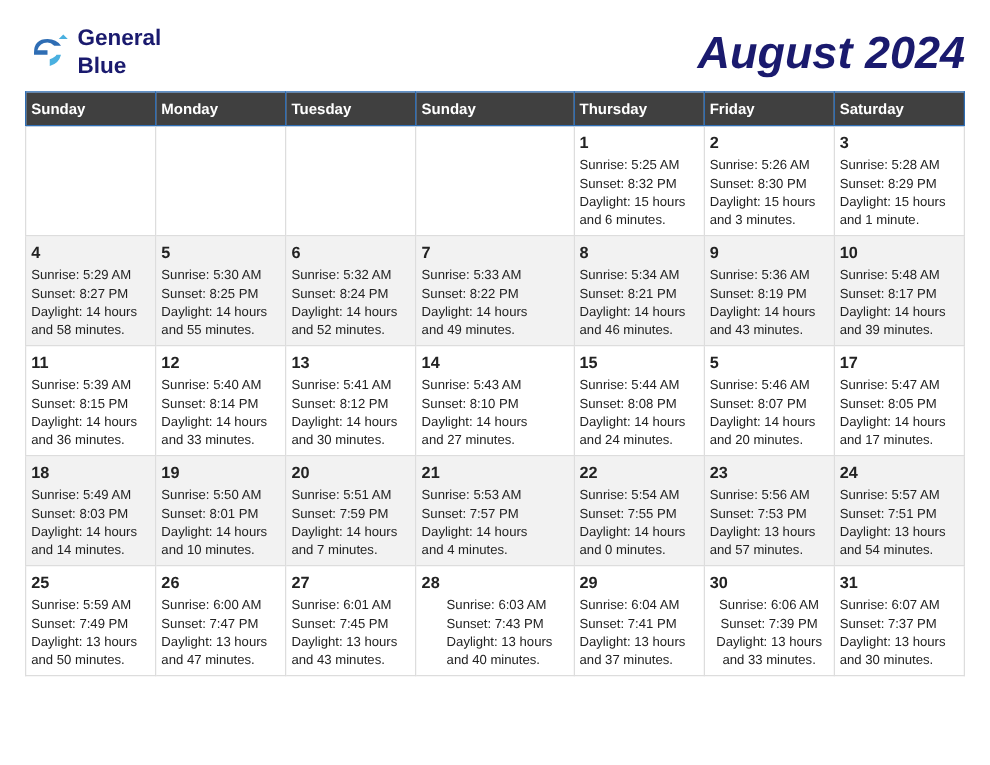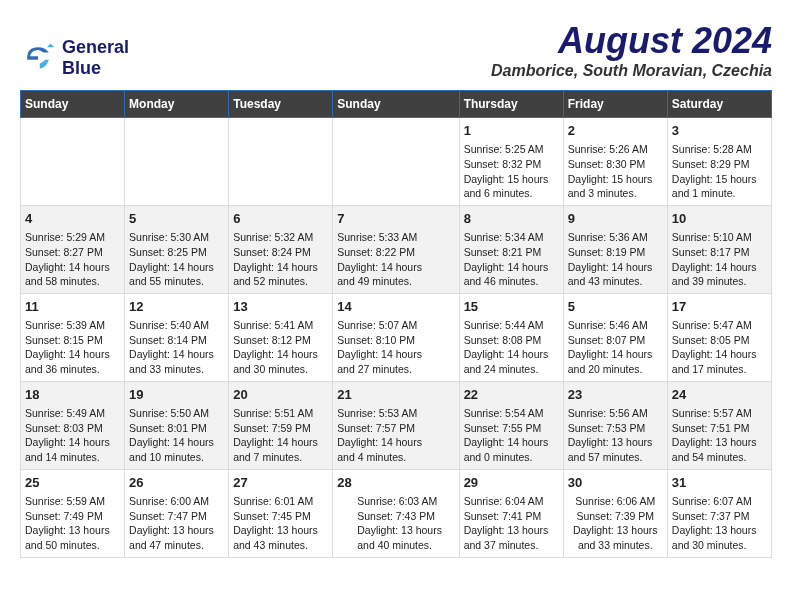--- a/index.html
+++ b/index.html
@@ -102,21 +102,20 @@
       <path d="M32 22 Q30 30 22 32 L22 26 Q27 24 28 22 Z" fill="#4ab0e0"></path>
       <polygon points="30,8 38,8 34,4" fill="#4ab0e0"></polygon>
     </svg>
     <div class="logo-text">
       <div>General</div>
       <div>Blue</div>
     </div>
   </div>
   <div class="title-block">
     <div class="main-title">August 2024</div>
-    <div class="subtitle">Damborice, South Moravian, Czechia</div>
   </div>
 </div>
 
 <table>
   <thead>
     <tr>
     <th>Sunday</th>
         <th>Monday</th>
         <th>Tuesday</th>
         <th>Sunday</th>
@@ -191,21 +190,21 @@
         </td>
         <td>
           <span class="day-number">9</span>
           <div class="cell-content" style="white-space: pre-line;">Sunrise: 5:36 AM
 Sunset: 8:19 PM
 Daylight: 14 hours
 and 43 minutes.</div>
         </td>
         <td>
           <span class="day-number">10</span>
-          <div class="cell-content" style="white-space: pre-line;">Sunrise: 5:10 AM
+          <div class="cell-content" style="white-space: pre-line;">Sunrise: 5:48 AM
 Sunset: 8:17 PM
 Daylight: 14 hours
 and 39 minutes.</div>
         </td>
       </tr>
       <tr>
         <td>
           <span class="day-number">11</span>
           <div class="cell-content" style="white-space: pre-line;">Sunrise: 5:39 AM
 Sunset: 8:15 PM
@@ -221,21 +220,21 @@
         </td>
         <td>
           <span class="day-number">13</span>
           <div class="cell-content" style="white-space: pre-line;">Sunrise: 5:41 AM
 Sunset: 8:12 PM
 Daylight: 14 hours
 and 30 minutes.</div>
         </td>
         <td>
           <span class="day-number">14</span>
-          <div class="cell-content" style="white-space: pre-line;">Sunrise: 5:07 AM
+          <div class="cell-content" style="white-space: pre-line;">Sunrise: 5:43 AM
 Sunset: 8:10 PM
 Daylight: 14 hours
 and 27 minutes.</div>
         </td>
         <td>
           <span class="day-number">15</span>
           <div class="cell-content" style="white-space: pre-line;">Sunrise: 5:44 AM
 Sunset: 8:08 PM
 Daylight: 14 hours
 and 24 minutes.</div>

